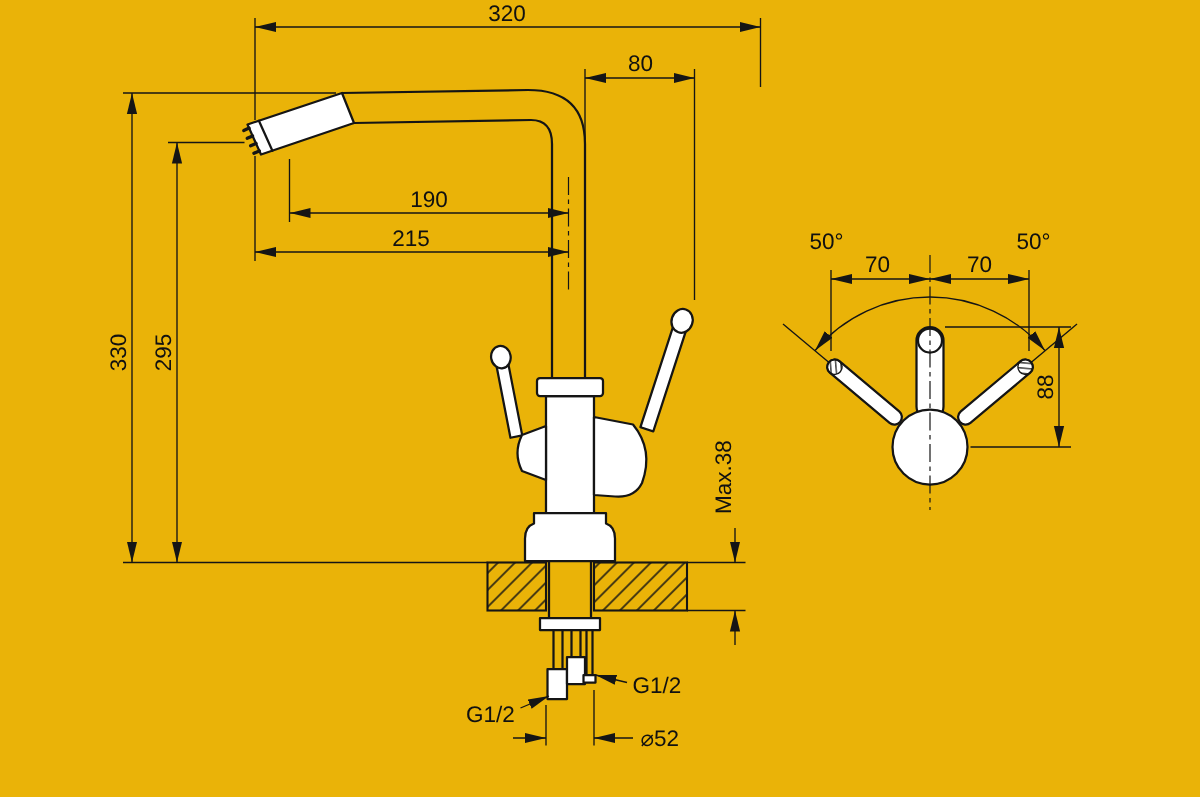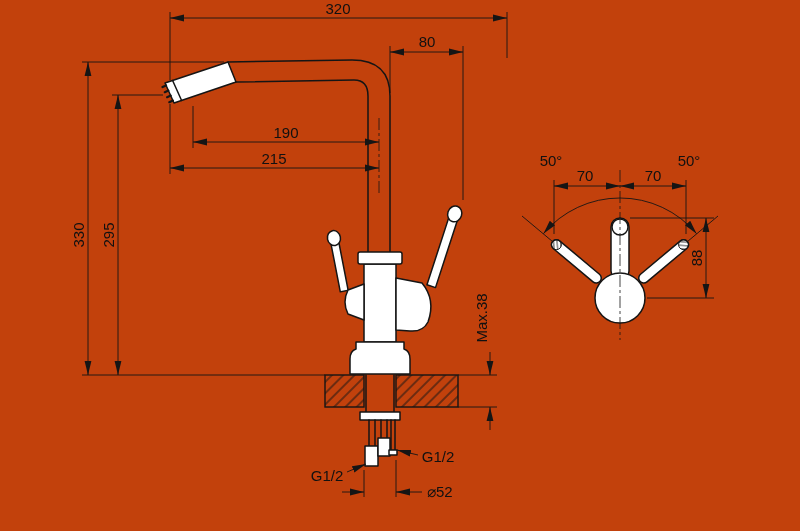--- a/index.html
+++ b/index.html
@@ -1,16 +1,16 @@
 <!DOCTYPE html>
 <html><head>
 <meta charset="utf-8">
 <style>
   html,body{margin:0;padding:0;background:#fff;}
-  .stage{position:relative;width:800px;height:531px;background:#c2410c;overflow:hidden;}
+  .stage{position:relative;width:800px;height:531px;background:#eab308;overflow:hidden;}
   svg{display:block;}
   .obj{stroke:#151515;stroke-width:1.5;fill:none;stroke-linejoin:round;stroke-linecap:round;}
   .objf{stroke:#151515;stroke-width:1.5;fill:#ffffff;stroke-linejoin:round;}
   .thin{stroke:#151515;stroke-width:0.9;fill:none;}
   .cl{stroke:#151515;stroke-width:0.8;fill:none;stroke-dasharray:12 3 3 3;}
   .dim{font-family:"Liberation Sans","DejaVu Sans",sans-serif;font-size:15px;fill:#111;}
   .teeth{stroke:#151515;stroke-width:2.2;stroke-linecap:round;}
 </style>
 </head>
 <body>

